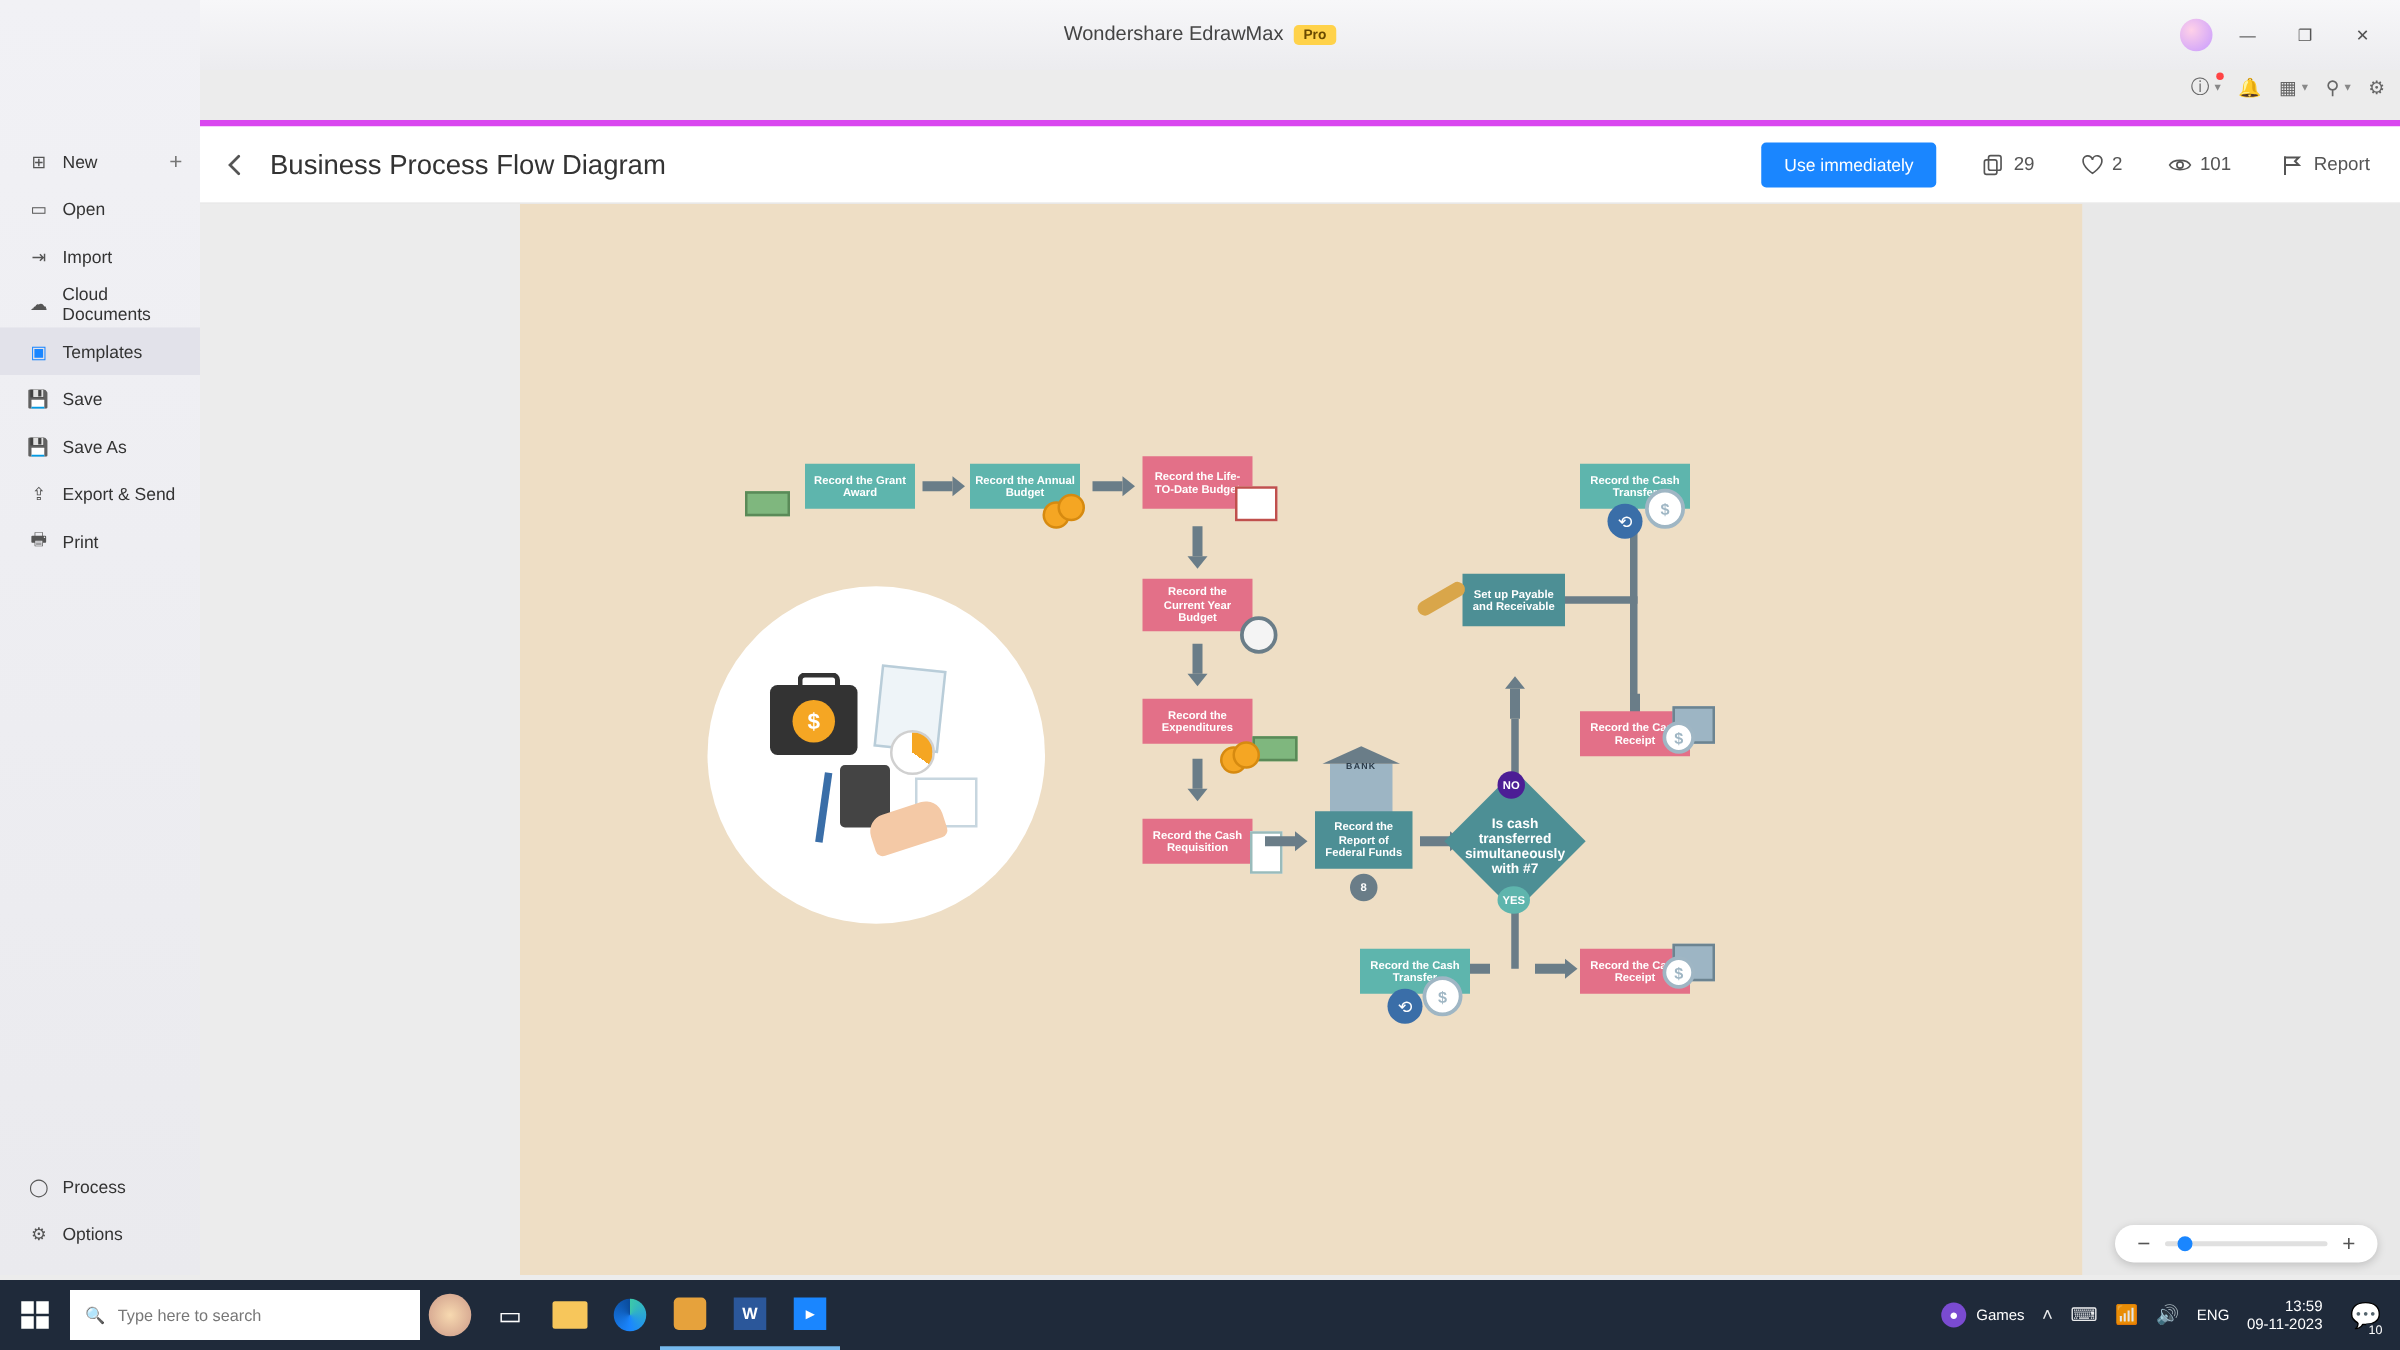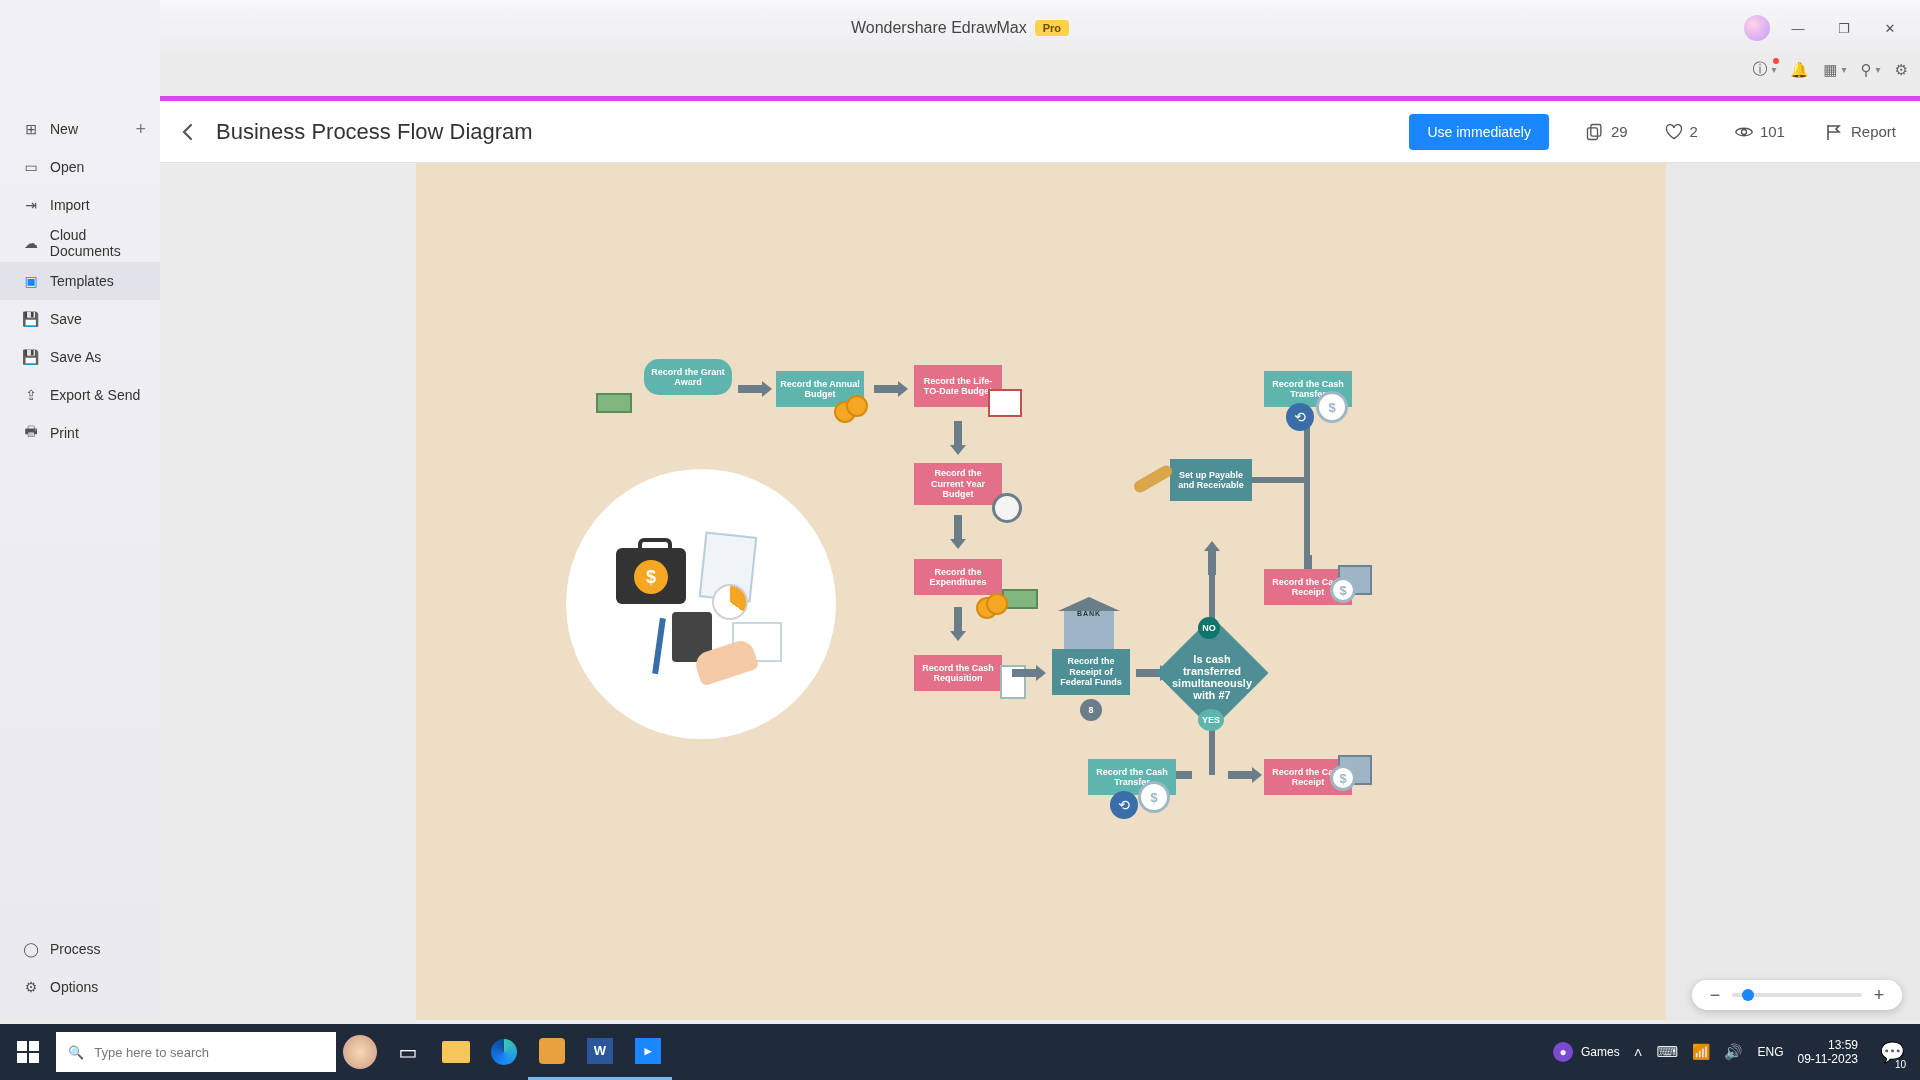--- a/index.html
+++ b/index.html
@@ -248,21 +248,21 @@
           <path d="M3 2 V17 M3 3 H14 L11 6 L14 9 H3" fill="none" stroke="#555" stroke-width="1.6"></path>
         </svg>
       <span>Report</span>
     </div>
   </div>
 
   <div class="canvas-area">
     <div class="canvas">
 
       <div class="cash" style="left:180px; top:230px;"></div>
-      <div class="fc-box teal" style="left:228px; top:196px;border-radius:15px;">Record the Grant Award</div>
+      <div class="fc-box teal" style="left:228px; top:208px;">Record the Grant Award</div>
       <div class="arrow-right" style="left:322px; top:218px;"></div>
       <div class="fc-box teal" style="left:360px; top:208px;">Record the Annual Budget</div>
       <div class="coins" style="left:418px; top:232px;">
           <span style="left:0;top:6px;"></span>
           <span style="left:12px;top:0;"></span>
         </div>
       <div class="arrow-right" style="left:458px; top:218px;"></div>
       <div class="fc-box pink" style="left:498px; top:202px; height:42px;">Record the Life-TO-Date Budget</div>
       <div class="calendar" style="left:572px; top:226px;"></div>
 
@@ -277,30 +277,30 @@
           <span style="left:0;top:4px;"></span>
           <span style="left:10px;top:0;"></span>
         </div>
 
       <div class="arrow-down" style="left:534px; top:444px;"></div>
       <div class="fc-box pink" style="left:498px; top:492px;">Record the Cash Requisition</div>
       <div style="left:584px; top:502px; width:26px; height:34px; background:#fff; border:2px solid #9bb;"></div>
 
       <div class="arrow-right" style="left:596px; top:502px;"></div>
       <div class="bank" style="left:648px; top:448px;"></div>
-      <div class="fc-box teal2" style="left:636px; top:486px; height:46px; width:78px;">Record the Receipt of Federal Funds</div>
+      <div class="fc-box teal2" style="left:636px; top:486px; height:46px; width:78px;">Record the Report of Federal Funds</div>
       <div class="badge-circle" style="left:664px; top:536px;">8</div>
 
       <div class="arrow-right" style="left:720px; top:502px;"></div>
 
       <div class="diamond" style="left:756px; top:470px;"></div>
       <div class="diamond-text" style="left:750px; top:490px;">Is cash transferred simultaneously with #7</div>
 
       <div class="thin-line" style="left:793px; top:412px; width:6px; height:56px;"></div>
-      <div class="badge-circle" style="left:782px; top:454px; background:#0f766e;">NO</div>
+      <div class="badge-circle" style="left:782px; top:454px; background:#4c1d95;">NO</div>
       <div class="arrow-up" style="left:788px; top:378px;"></div>
       <div class="fc-box teal2" style="left:754px; top:296px; height:42px; width:82px;">Set up Payable and Receivable</div>
       <div class="wrench" style="left:716px; top:310px;"></div>
       <div class="thin-line" style="left:836px; top:314px; width:58px; height:6px;"></div>
       <div class="thin-line" style="left:888px; top:226px; width:6px; height:198px;"></div>
       <div class="arrow-right" style="left:854px; top:218px; transform:scaleX(-1);"></div>
       <div class="fc-box teal" style="left:848px; top:208px;">Record the Cash Transfer</div>
       <div class="sync-circ" style="left:870px; top:240px;">⟲</div>
       <div class="doll-circ" style="left:900px; top:228px;">$</div>
 

